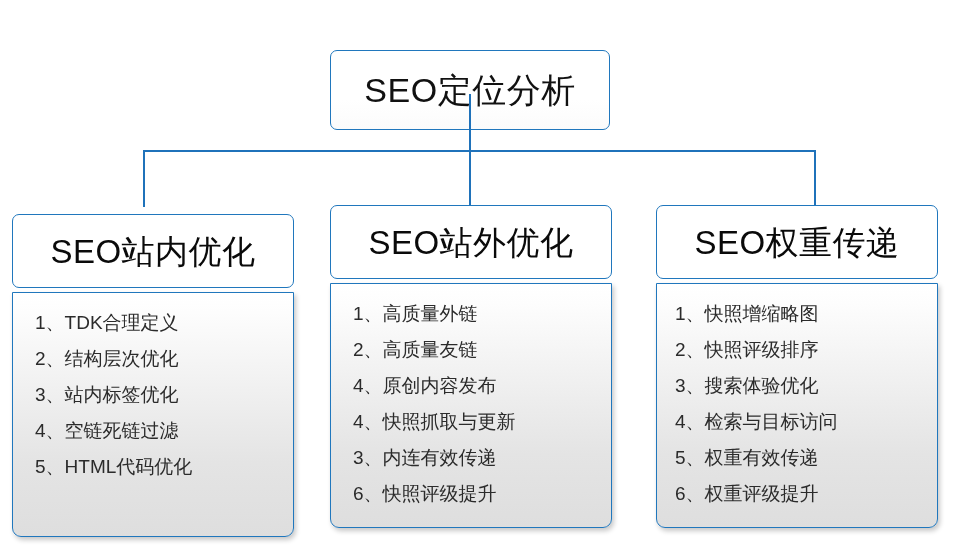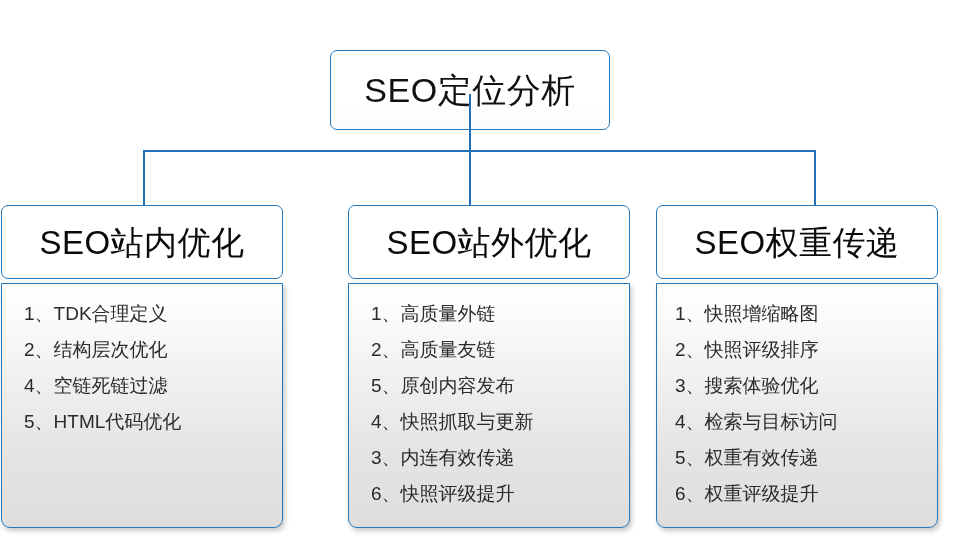--- a/index.html
+++ b/index.html
@@ -78,22 +78,22 @@
     width: 2px;
     height: 57px;
   }
 
   
   .branch {
     position: absolute;
     top: 205px;
     width: 282px;
   }
-  .branch-0 { left: 1px; }
-  .branch-1 { left: 348px; }
+  .branch-0 { left: 12px; margin-top: 9px; }
+  .branch-1 { left: 330px; }
   .branch-2 { left: 656px; }
 
   .branch-header {
     box-sizing: border-box;
     width: 100%;
     height: 74px;
     border: 1.6px solid #2077bd;
     border-radius: 7px;
     background: #ffffff;
     display: flex;
@@ -154,35 +154,36 @@
   <div class="conn conn-v-right"></div>
 
   <div class="branch branch-0">
     <div class="branch-header">
       <span class="header-title">SEO站内优化</span>
     </div>
     <div class="branch-body">
       <ul class="item-list">
         <li>1、TDK合理定义</li>
         <li>2、结构层次优化</li>
+        <li>3、站内标签优化</li>
         <li>4、空链死链过滤</li>
         <li>5、HTML代码优化</li>
       </ul>
     </div>
   </div>
 
   <div class="branch branch-1">
     <div class="branch-header">
       <span class="header-title">SEO站外优化</span>
     </div>
     <div class="branch-body">
       <ul class="item-list">
         <li>1、高质量外链</li>
         <li>2、高质量友链</li>
-        <li>5、原创内容发布</li>
+        <li>4、原创内容发布</li>
         <li>4、快照抓取与更新</li>
         <li>3、内连有效传递</li>
         <li>6、快照评级提升</li>
       </ul>
     </div>
   </div>
 
   <div class="branch branch-2">
     <div class="branch-header">
       <span class="header-title">SEO权重传递</span>

